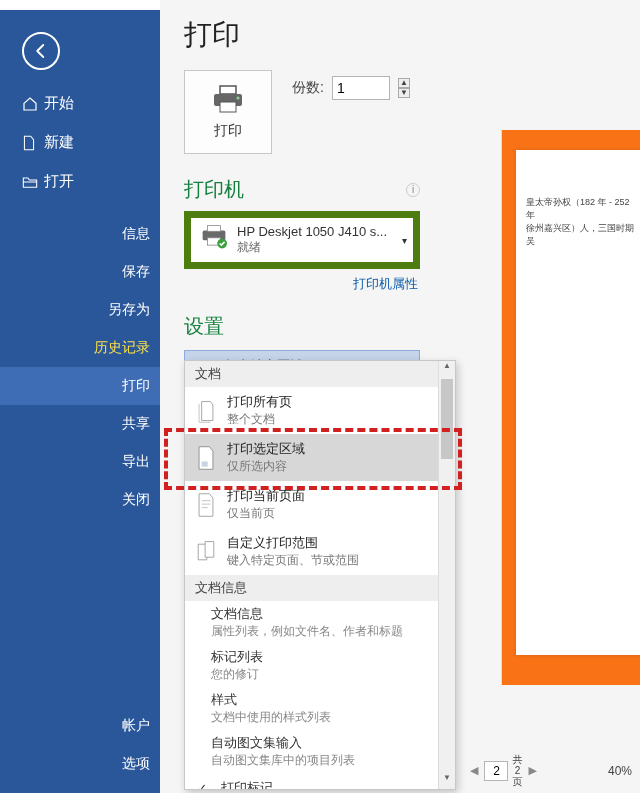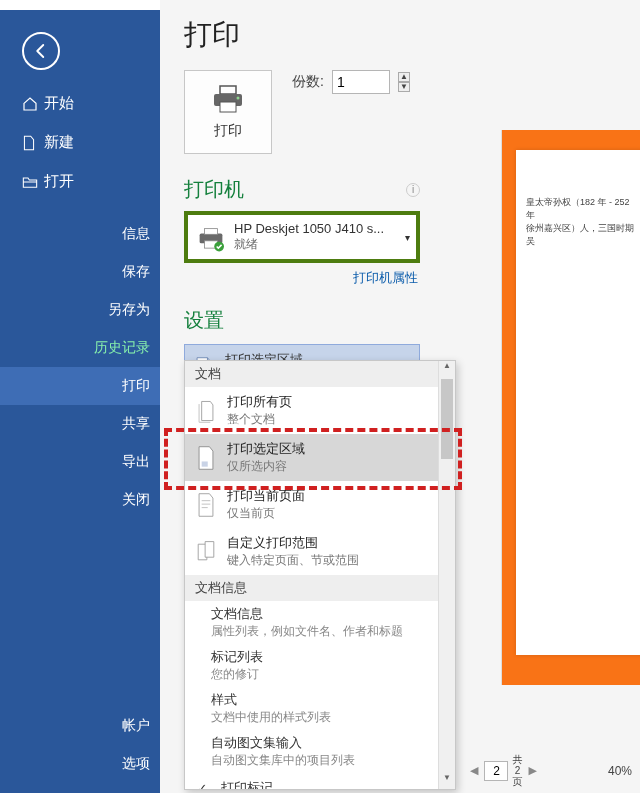--- a/index.html
+++ b/index.html
@@ -31,21 +31,21 @@
     cursor: pointer;
   }
   .nav-item {
     display: flex; align-items: center;
     padding: 10px 10px 10px 22px;
     font-size: 15px;
     cursor: pointer;
   }
   .nav-item.sub { padding-left: 42px; font-size: 14px; justify-content: flex-end; }
   .nav-item.active { background: #3e6db5; }
-  .nav-item.muted { color: #86efac; }
+  .nav-item.muted { color: #fde047; }
   .nav-icon { width: 22px; display: inline-flex; }
   .nav-label { }
   .spacer { flex: 1; }
 
   .main {
     flex: 1;
     background: #f5f5f5;
     display: flex;
     flex-direction: column;
     position: relative;
@@ -62,21 +62,21 @@
   }
   .print-row { display: flex; align-items: flex-start; gap: 20px; }
   .print-btn {
     width: 88px; height: 84px;
     border: 1px solid #c7c7c7;
     background: #fdfdfd;
     display: flex; flex-direction: column; align-items: center; justify-content: center;
     cursor: pointer;
     font-size: 14px; color: #333;
   }
-  .copies { display: flex; align-items: center; gap: 8px; font-size: 14px; color: #444; }
+  .copies { display: flex; align-items: center; gap: 8px; margin-top: 6px; font-size: 14px; color: #444; }
   .copies input {
     width: 58px; height: 24px; border: 1px solid #b5b5b5; font-size: 14px; padding: 0 4px;
   }
   .spinner { display: inline-flex; flex-direction: column; }
   .spinner span { width: 12px; height: 10px; border: 1px solid #aaa; font-size: 8px; text-align: center; line-height: 8px; cursor: pointer; background: #eee; }
 
   .section-h {
     font-size: 20px; color: #15803d; margin: 20px 0 10px 0; font-weight: 400;
     display: flex; align-items: baseline;
   }
@@ -85,23 +85,23 @@
     color: #888;
     font-size: 14px;
     border:1px solid #ccc;
     border-radius:50%;
     width:14px;height:14px;
     display:inline-flex;align-items:center;justify-content:center;
     font-size:10px;
   }
 
   .printer-box {
-    border: 4px solid #4d7c0f; background: #fff;
+    border: 7px solid #4d7c0f; background: #fff;
     padding: 6px 8px; width: 236px;
-    display: flex; align-items: flex-end; gap: 8px;
+    display: flex; align-items: flex-start; gap: 8px;
     cursor: pointer; position: relative;
   }
   .status-sub { font-size: 12px; color: #666; }
   .printer-props { text-align: right; padding: 6px 2px 0 0; width: 236px; }
   .printer-props a { color: #0b5cab; text-decoration: none; cursor: pointer; font-size: 13px; }
 
   .settings-sel {
     border: 1px solid #8faadc; background: #c6d4ea;
     padding: 6px 8px; width: 236px;
     display: flex; align-items: center; gap: 10px;

